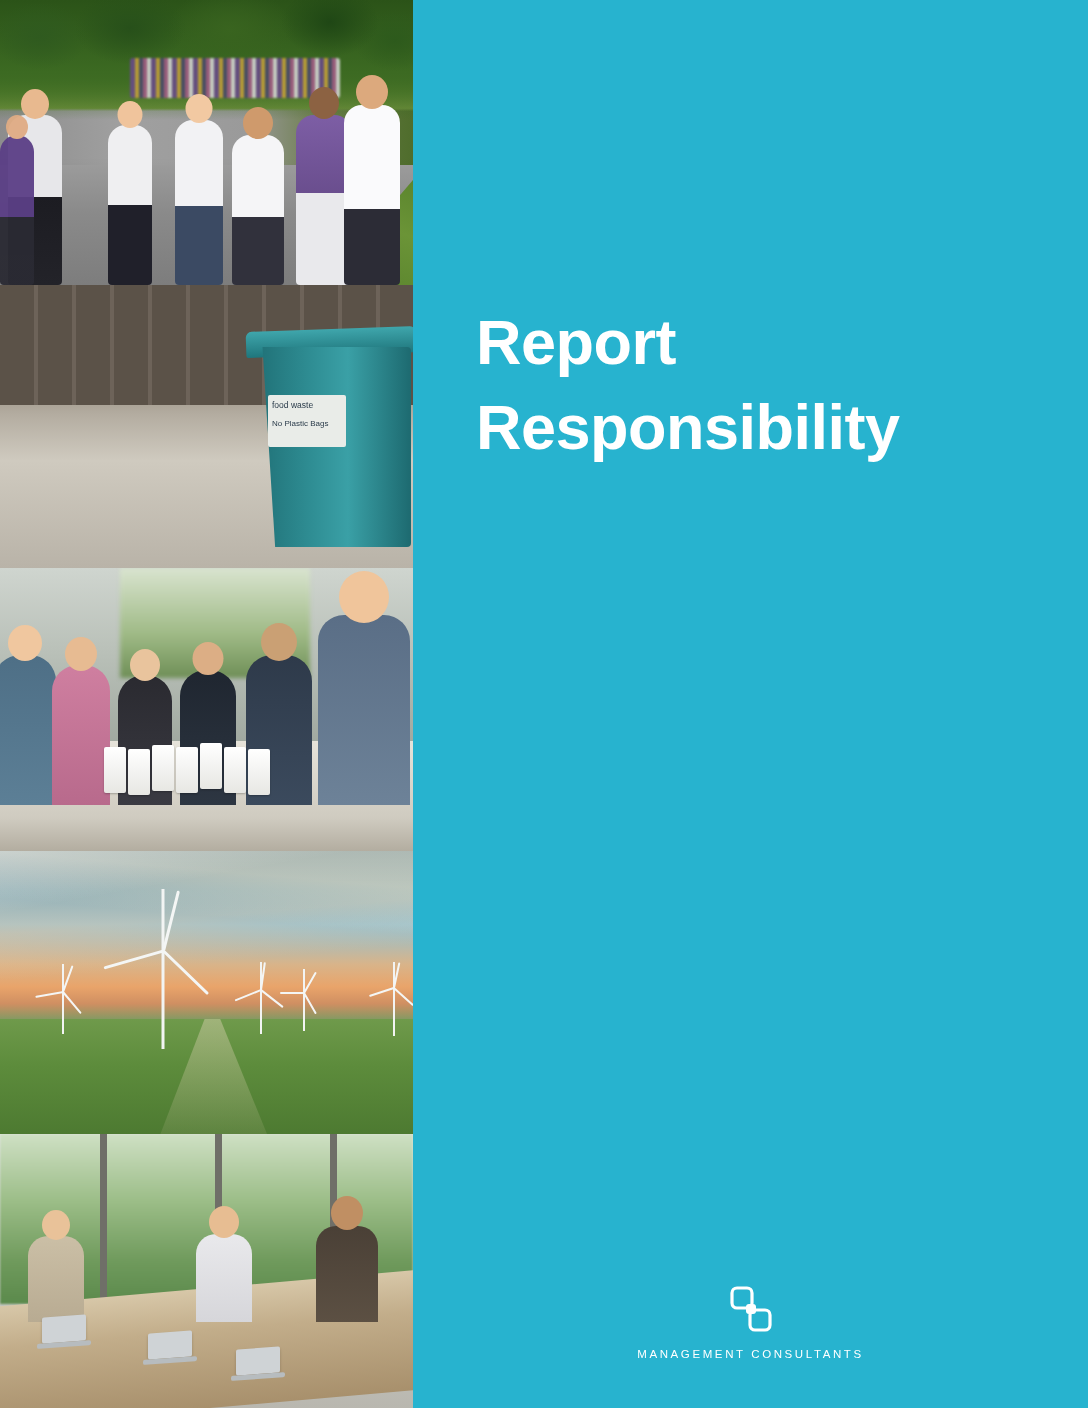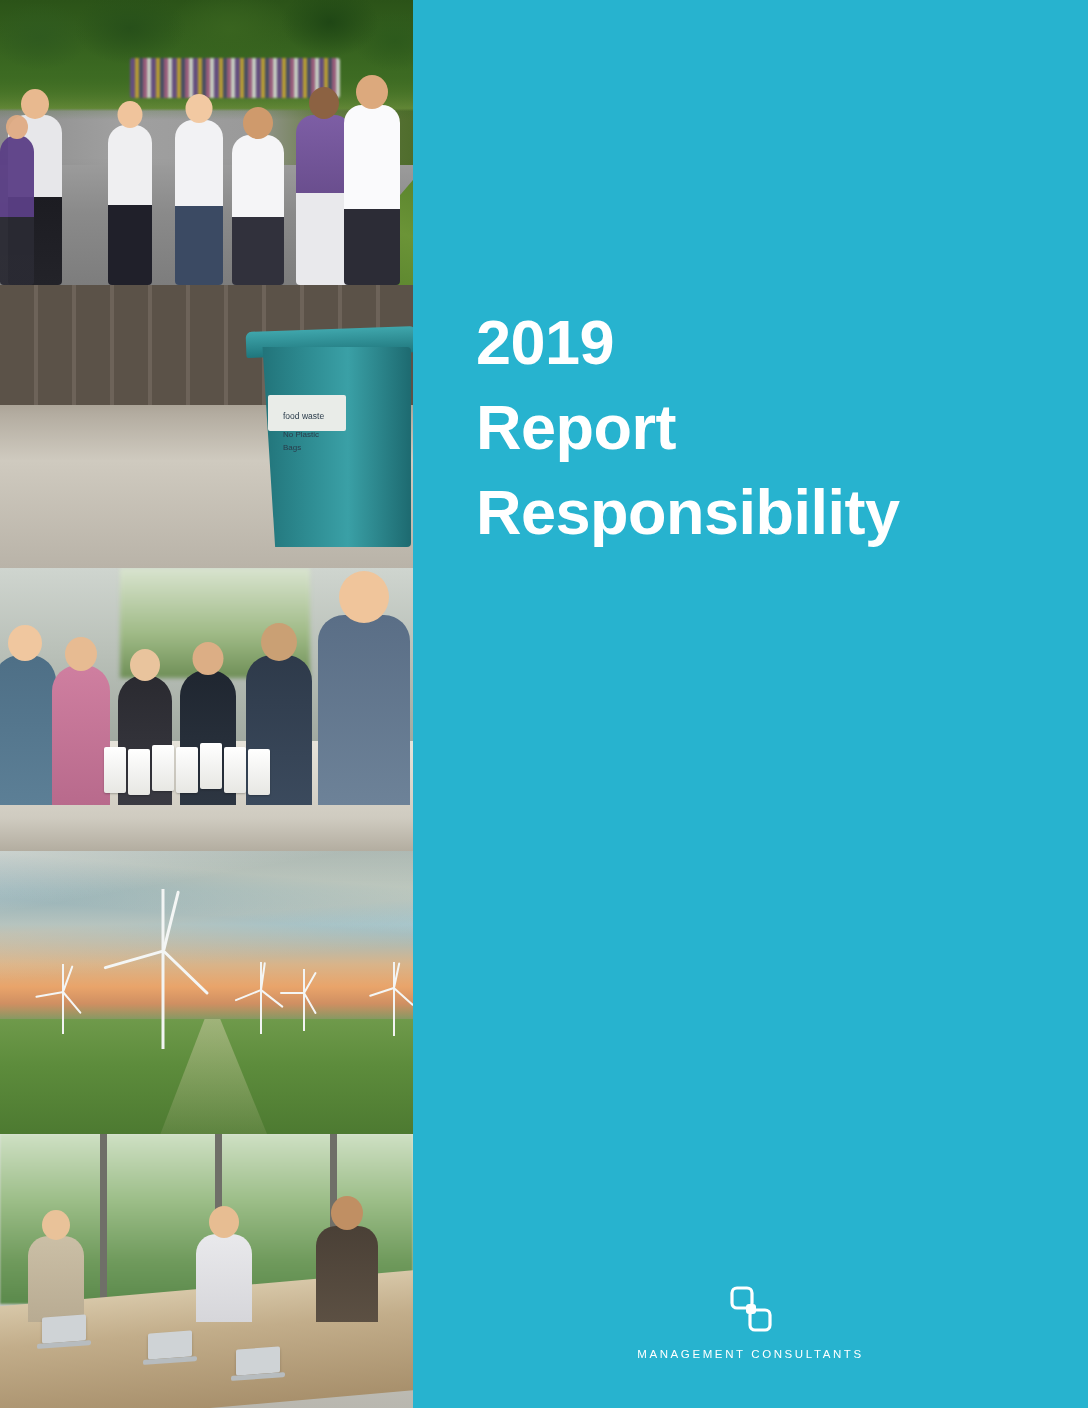--- a/index.html
+++ b/index.html
@@ -135,26 +135,26 @@
     position: absolute;
     left: 246px; top: 44px;
     width: 170px; height: 26px;
     background: linear-gradient(180deg, #3fa6ac 0%, #1f767c 100%);
     border-radius: 6px 6px 2px 2px;
     transform: rotate(-2deg);
   }
   .bin-label {
     position: absolute;
     left: 268px; top: 110px;
-    width: 78px; height: 36px;
+    width: 78px; height: 52px;
     background: #e9ece8;
     border-radius: 2px;
     font-size: 8px;
     color: #2a3b4a;
-    padding: 15px;
+    padding: 4px;
     box-sizing: border-box;
     line-height: 13px;
   }
   .bin-label .l1 { font-size: 8.5px; }
   .bin-label .l2 { font-size: 8px; margin-top: 5px; }
 
   
   .photo-pack {
     height: 283px;
     background: linear-gradient(180deg, #cfd5cf 0%, #b9c0b8 30%, #9aa39a 70%, #7e867e 100%);
@@ -478,21 +478,20 @@
 
       <div class="laptop" style="left:42px;  bottom:66px;"></div>
       <div class="laptop" style="left:148px; bottom:50px;"></div>
       <div class="laptop" style="left:236px; bottom:34px;"></div>
     </div>
   </div>
 
   <div class="teal-panel">
 
     <div class="cover-title">
-      <span class="line">2019</span>
       <span class="line">Report</span>
       <span class="line">Responsibility</span>
     </div>
 
     <div class="logo">
       <svg class="logo-mark" viewBox="0 0 46 46" aria-hidden="true">
         <path d="M4 7 A5 5 0 0 1 9 2 L19 2 A5 5 0 0 1 24 7 L24 17 A5 5 0 0 1 19 22 L9 22 A5 5 0 0 1 4 17 Z" fill="none" stroke="#ffffff" stroke-width="3.2"></path>
         <path d="M22 29 A5 5 0 0 1 27 24 L37 24 A5 5 0 0 1 42 29 L42 39 A5 5 0 0 1 37 44 L27 44 A5 5 0 0 1 22 39 Z" fill="none" stroke="#ffffff" stroke-width="3.2"></path>
         <rect x="18" y="18" width="10" height="10" rx="3" fill="#ffffff"></rect>
       </svg>

